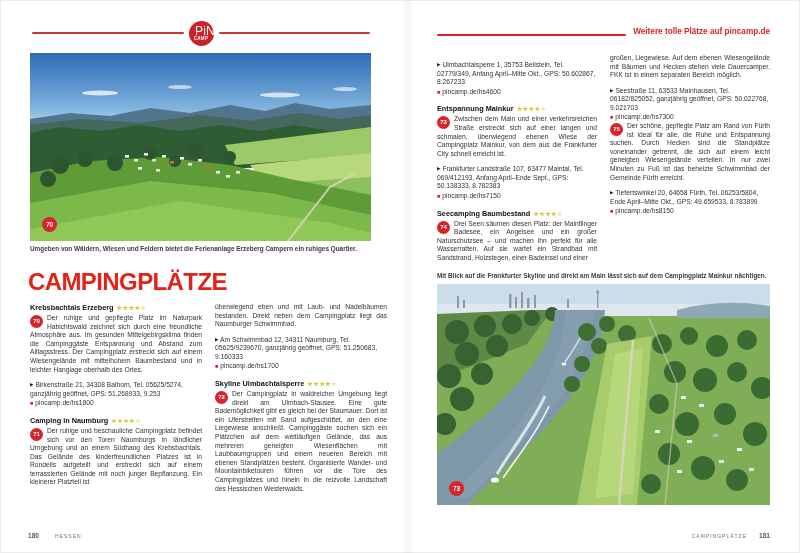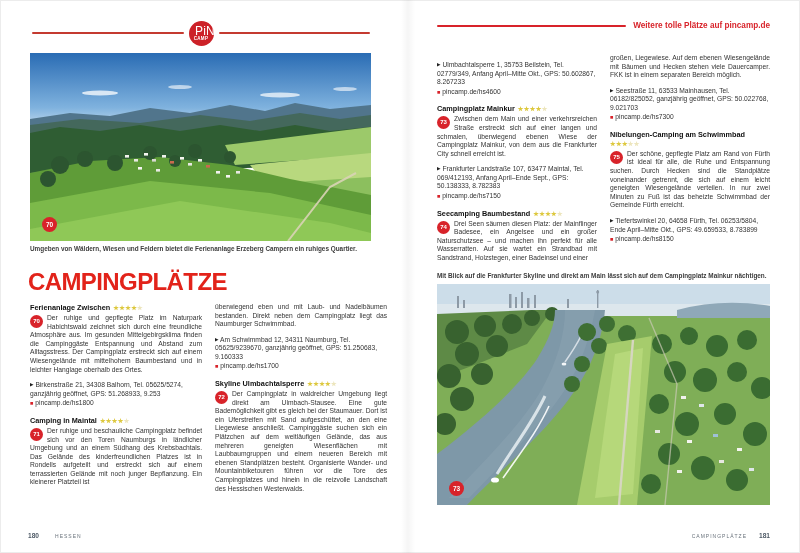--- a/index.html
+++ b/index.html
@@ -25,21 +25,21 @@
 
   .caption{position:absolute;font-size:6.4px;font-weight:bold;color:#3c3c3c;}
   .lp-caption{top:245px;left:30px;width:345px;}
   .rp-caption{top:272px;left:437px;width:333px;}
 
   
   .page-title{position:absolute;top:268px;left:28px;font-size:24px;font-weight:800;
               letter-spacing:-0.6px;color:#e2231a;}
 
   
-  .rp-header{position:absolute;top:21px;left:437px;width:333px;display:flex;align-items:center;gap:7px;}
+  .rp-header{position:absolute;top:27px;left:437px;width:333px;display:flex;align-items:flex-end;gap:7px;}
   .rp-header .rule{height:2px;background:#d8232a;}
   .rp-header-label{font-size:8.2px;font-weight:bold;color:#d8232a;white-space:nowrap;}
 
   
   .cols{position:absolute;display:flex;}
   .lp-cols{top:303px;left:30px;width:357px;gap:13px;}
   .rp-cols{top:54px;left:437px;width:333px;gap:13px;}
   .col{flex:1;min-width:0;}
 
   .entry-head{font-size:7.3px;font-weight:bold;color:#111;margin:8px 0 2px 0;line-height:1.25;}
@@ -138,25 +138,25 @@
     </svg>
     <div class="photo-badge">70</div>
   </div>
 
   <div class="caption lp-caption">Umgeben von Wäldern, Wiesen und Feldern bietet die Ferienanlage Erzeberg Campern ein ruhiges Quartier.</div>
 
   <div class="page-title">CAMPINGPLÄTZE</div>
 
   <div class="cols lp-cols">
     <div class="col">
-        <div class="entry-head"><span>Ferienanlage Zwischen</span><span class="stars"><span class="star-full">★★★★</span><span class="star-pale">★</span></span></div>
+        <div class="entry-head"><span>Krebsbachtals Erzeberg</span><span class="stars"><span class="star-full">★★★★</span><span class="star-pale">★</span></span></div>
         <div class="seg-body"><span class="badge-inline">70</span>Der ruhige und gepflegte Platz im Naturpark Habichtswald zeichnet sich durch eine freundliche Atmosphäre aus. Im gesunden Mittelgebirgsklima finden die Campinggäste Entspannung und Abstand zum Alltagsstress. Der Campingplatz erstreckt sich auf einem Wiesengelände mit mittelhohem Baumbestand und in leichter Hanglage oberhalb des Ortes.</div>
         <div class="seg-addr"><span class="addr-marker">▶</span> Birkenstraße 21, 34308 Balhorn, Tel. 05625/5274, ganzjährig geöffnet, GPS: 51.268933, 9.253</div>
         <div class="seg-link"><span class="link-square">■</span> pincamp.de/hs1800</div>
-        <div class="entry-head"><span>Camping in Maintal</span><span class="stars"><span class="star-full">★★★★</span><span class="star-pale">★</span></span></div>
+        <div class="entry-head"><span>Camping in Naumburg</span><span class="stars"><span class="star-full">★★★★</span><span class="star-pale">★</span></span></div>
         <div class="seg-body"><span class="badge-inline">71</span>Der ruhige und beschauliche Campingplatz befindet sich vor den Toren Naumburgs in ländlicher Umgebung und an einem Südhang des Krebsbachtals. Das Gelände des kinderfreundlichen Platzes ist in Rondells aufgeteilt und erstreckt sich auf einem terrassierten Gelände mit noch junger Bepflanzung. Ein kleinerer Platzteil ist</div>
       </div>
     <div class="col">
         <div class="seg-body">überwiegend eben und mit Laub- und Nadelbäumen bestanden. Direkt neben dem Campingplatz liegt das Naumburger Schwimmbad.</div>
         <div class="seg-addr"><span class="addr-marker">▶</span> Am Schwimmbad 12, 34311 Naumburg, Tel. 05625/9239670, ganzjährig geöffnet, GPS: 51.250683, 9.160333</div>
         <div class="seg-link"><span class="link-square">■</span> pincamp.de/hs1700</div>
         <div class="entry-head"><span>Skyline Ulmbachtalsperre</span><span class="stars"><span class="star-full">★★★★</span><span class="star-pale">★</span></span></div>
         <div class="seg-body"><span class="badge-inline">72</span>Der Campingplatz in waldreicher Umgebung liegt direkt am Ulmbach-Stausee. Eine gute Bademöglichkeit gibt es gleich bei der Staumauer. Dort ist ein Uferstreifen mit Sand aufgeschüttet, an den eine Liegewiese anschließt. Campinggäste suchen sich ein Plätzchen auf dem weitläufigen Gelände, das aus mehreren geneigten Wiesenflächen mit Laubbaumgruppen und einem neueren Bereich mit ebenen Standplätzen besteht. Organisierte Wander- und Mountainbiketouren führen vor die Tore des Campingplatzes und hinein in die reizvolle Landschaft des Hessischen Westerwalds.</div>
       </div>
   </div>
@@ -170,32 +170,31 @@
 
   <div class="rp-header">
     <div class="rule"></div>
     <span class="rp-header-label">Weitere tolle Plätze auf pincamp.de</span>
   </div>
 
   <div class="cols rp-cols">
     <div class="col">
         <div class="seg-addr"><span class="addr-marker">▶</span> Ulmbachtalsperre 1, 35753 Beilstein, Tel. 02779/349, Anfang April–Mitte Okt., GPS: 50.602867, 8.267233</div>
         <div class="seg-link"><span class="link-square">■</span> pincamp.de/hs4600</div>
-        <div class="entry-head"><span>Campingplatz Mainkur</span><span class="stars"><span class="star-full">★★★★</span><span class="star-pale">★</span></span></div>
+        <div class="entry-head"><span>Entspannung Mainkur</span><span class="stars"><span class="star-full">★★★★</span><span class="star-pale">★</span></span></div>
         <div class="seg-body"><span class="badge-inline">73</span>Zwischen dem Main und einer verkehrsreichen Straße erstreckt sich auf einer langen und schmalen, überwiegend ebenen Wiese der Campingplatz Mainkur, von dem aus die Frankfurter City schnell erreicht ist.</div>
         <div class="seg-addr"><span class="addr-marker">▶</span> Frankfurter Landstraße 107, 63477 Maintal, Tel. 069/412193, Anfang April–Ende Sept., GPS: 50.138333, 8.782383</div>
         <div class="seg-link"><span class="link-square">■</span> pincamp.de/hs7150</div>
         <div class="entry-head"><span>Seecamping Baumbestand</span><span class="stars"><span class="star-full">★★★★</span><span class="star-pale">★</span></span></div>
         <div class="seg-body"><span class="badge-inline">74</span>Drei Seen säumen diesen Platz: der Mainflinger Badesee, ein Angelsee und ein großer Naturschutzsee – und machen ihn perfekt für alle Wasserratten. Auf sie wartet ein Strandbad mit Sandstrand, Holzstegen, einer Badeinsel und einer</div>
       </div>
     <div class="col">
         <div class="seg-body">großen, Liegewiese. Auf dem ebenen Wiesengelände mit Bäumen und Hecken stehen viele Dauercamper. FKK ist in einem separaten Bereich möglich.</div>
         <div class="seg-addr"><span class="addr-marker">▶</span> Seestraße 11, 63533 Mainhausen, Tel. 06182/825052, ganzjährig geöffnet, GPS: 50.022768, 9.021703</div>
         <div class="seg-link"><span class="link-square">■</span> pincamp.de/hs7300</div>
-        <div class="entry-head"><span>Nibelungen-Camping am Schwimmbad</span><span class="stars stars-block"><span class="star-full">★★★</span><span class="star-pale">★★</span></span></div>
         <div class="seg-body"><span class="badge-inline">75</span>Der schöne, gepflegte Platz am Rand von Fürth ist ideal für alle, die Ruhe und Entspannung suchen. Durch Hecken sind die Standplätze voneinander getrennt, die sich auf einem leicht geneigten Wiesengelände verteilen. In nur zwei Minuten zu Fuß ist das beheizte Schwimmbad der Gemeinde Fürth erreicht.</div>
         <div class="seg-addr"><span class="addr-marker">▶</span> Tiefertswinkel 20, 64658 Fürth, Tel. 06253/5804, Ende April–Mitte Okt., GPS: 49.659533, 8.783899</div>
         <div class="seg-link"><span class="link-square">■</span> pincamp.de/hs8150</div>
       </div>
   </div>
 
   <div class="caption rp-caption">Mit Blick auf die Frankfurter Skyline und direkt am Main lässt sich auf dem Campingplatz Mainkur nächtigen.</div>
 
   <div class="photo rp-photo">
     <svg viewBox="0 0 333 221" preserveAspectRatio="none">

